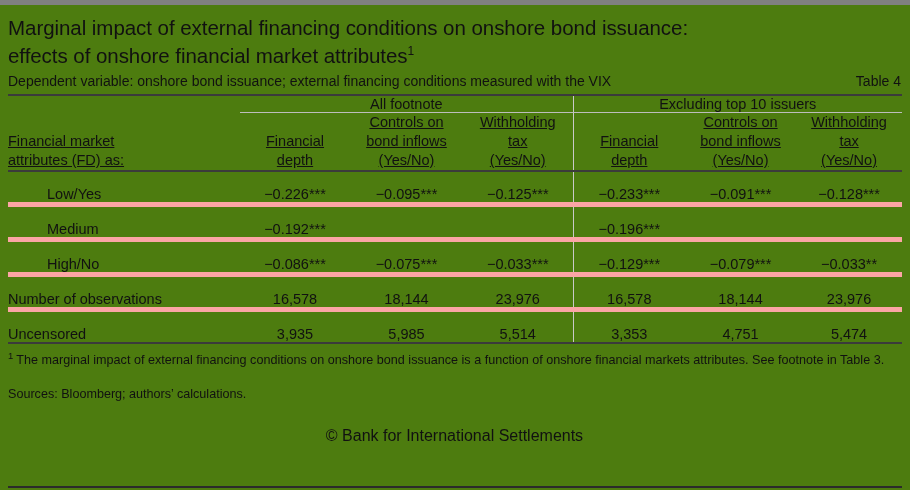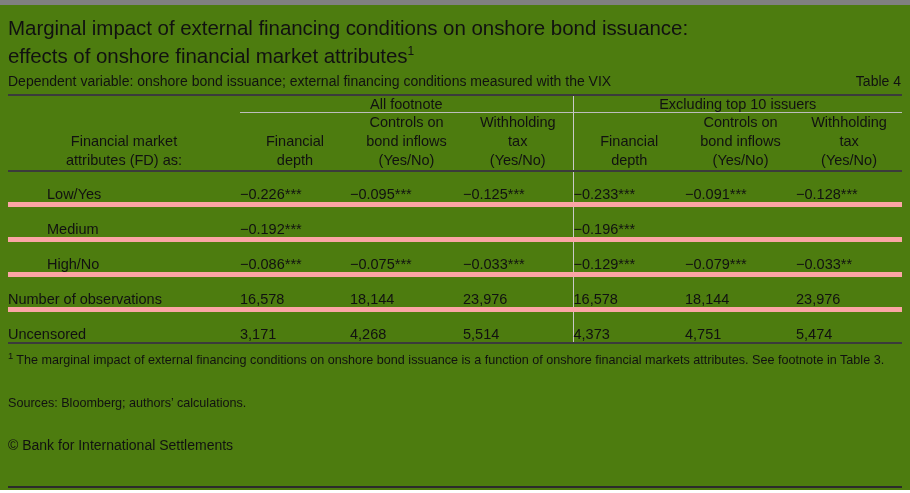--- a/index.html
+++ b/index.html
@@ -103,30 +103,32 @@
   }
 
   
   .col-head td {
     text-align: center;
     vertical-align: bottom;
     padding-top: 6px;
     padding-bottom: 6px;
     line-height: 19px;
     font-size: 14.5px;
+    text-decoration: underline;
   }
   .col-head td.stub {
-    text-align: center;
+    text-align: left;
     vertical-align: bottom;
     line-height: 19px;
   }
 
   
   .body-row td {
     height: 30px;
+    text-align: center;
     vertical-align: middle;
     font-size: 14.5px;
   }
   .body-row td.stub {
     text-align: left;
     padding-left: 0;
   }
   .body-row td.stub.indent {
     padding-left: 39px;
   }
@@ -143,29 +145,29 @@
     color: #111111;
     width: 894px;
   }
   .footnote-1 sup {
     font-size: 9.5px;
     vertical-align: super;
     line-height: 0;
     padding-right: 3px;
   }
   .sources {
-    margin-top: 25px;
+    margin-top: 16px;
     font-size: 12.6px;
     line-height: 18px;
     color: #111111;
   }
   .copyright {
     margin-top: 24px;
-    font-size: 14px;
-    text-align: left;
+    font-size: 16px;
+    text-align: center;
     color: #111111;
     padding-right: 1px;
   }
   .bottom-rule {
     position: absolute;
     left: 8px;
     top: 486px;
     width: 894px;
     height: 0;
     border-top: 2px solid #2b2b2b;
@@ -278,24 +280,24 @@
           <td>16,578</td>
           <td>18,144</td>
           <td>23,976</td>
           <td class="vline">16,578</td>
           <td>18,144</td>
           <td>23,976</td>
         </tr>
 
         <tr class="body-row rule-light">
           <td class="stub">Uncensored</td>
-          <td>3,171</td>
-          <td>4,268</td>
+          <td>3,935</td>
+          <td>5,985</td>
           <td>5,514</td>
-          <td class="vline">4,373</td>
+          <td class="vline">3,353</td>
           <td>4,751</td>
           <td>5,474</td>
         </tr>
 
         <tr class="rule-bottom">
           <td colspan="7" style="height:0;line-height:0;font-size:0;"></td>
         </tr>
 
       </tbody>
     </table>

